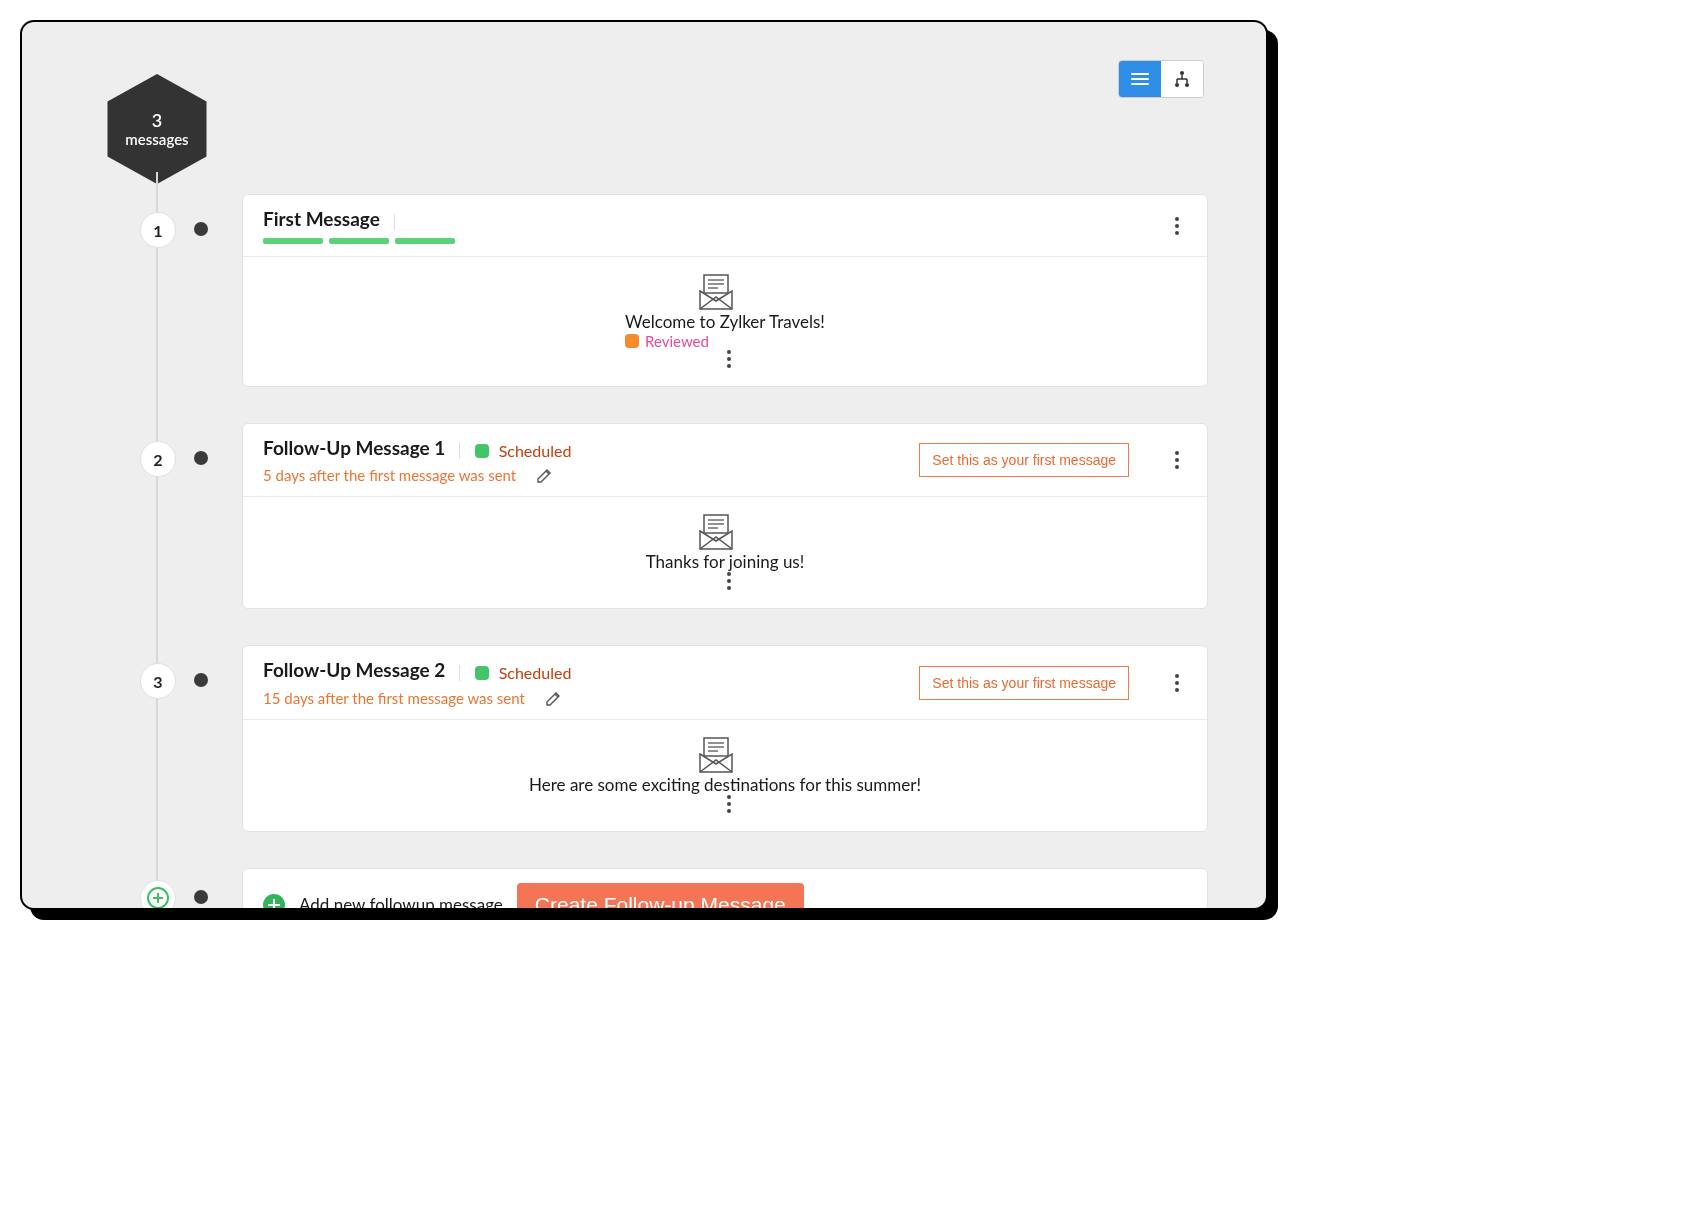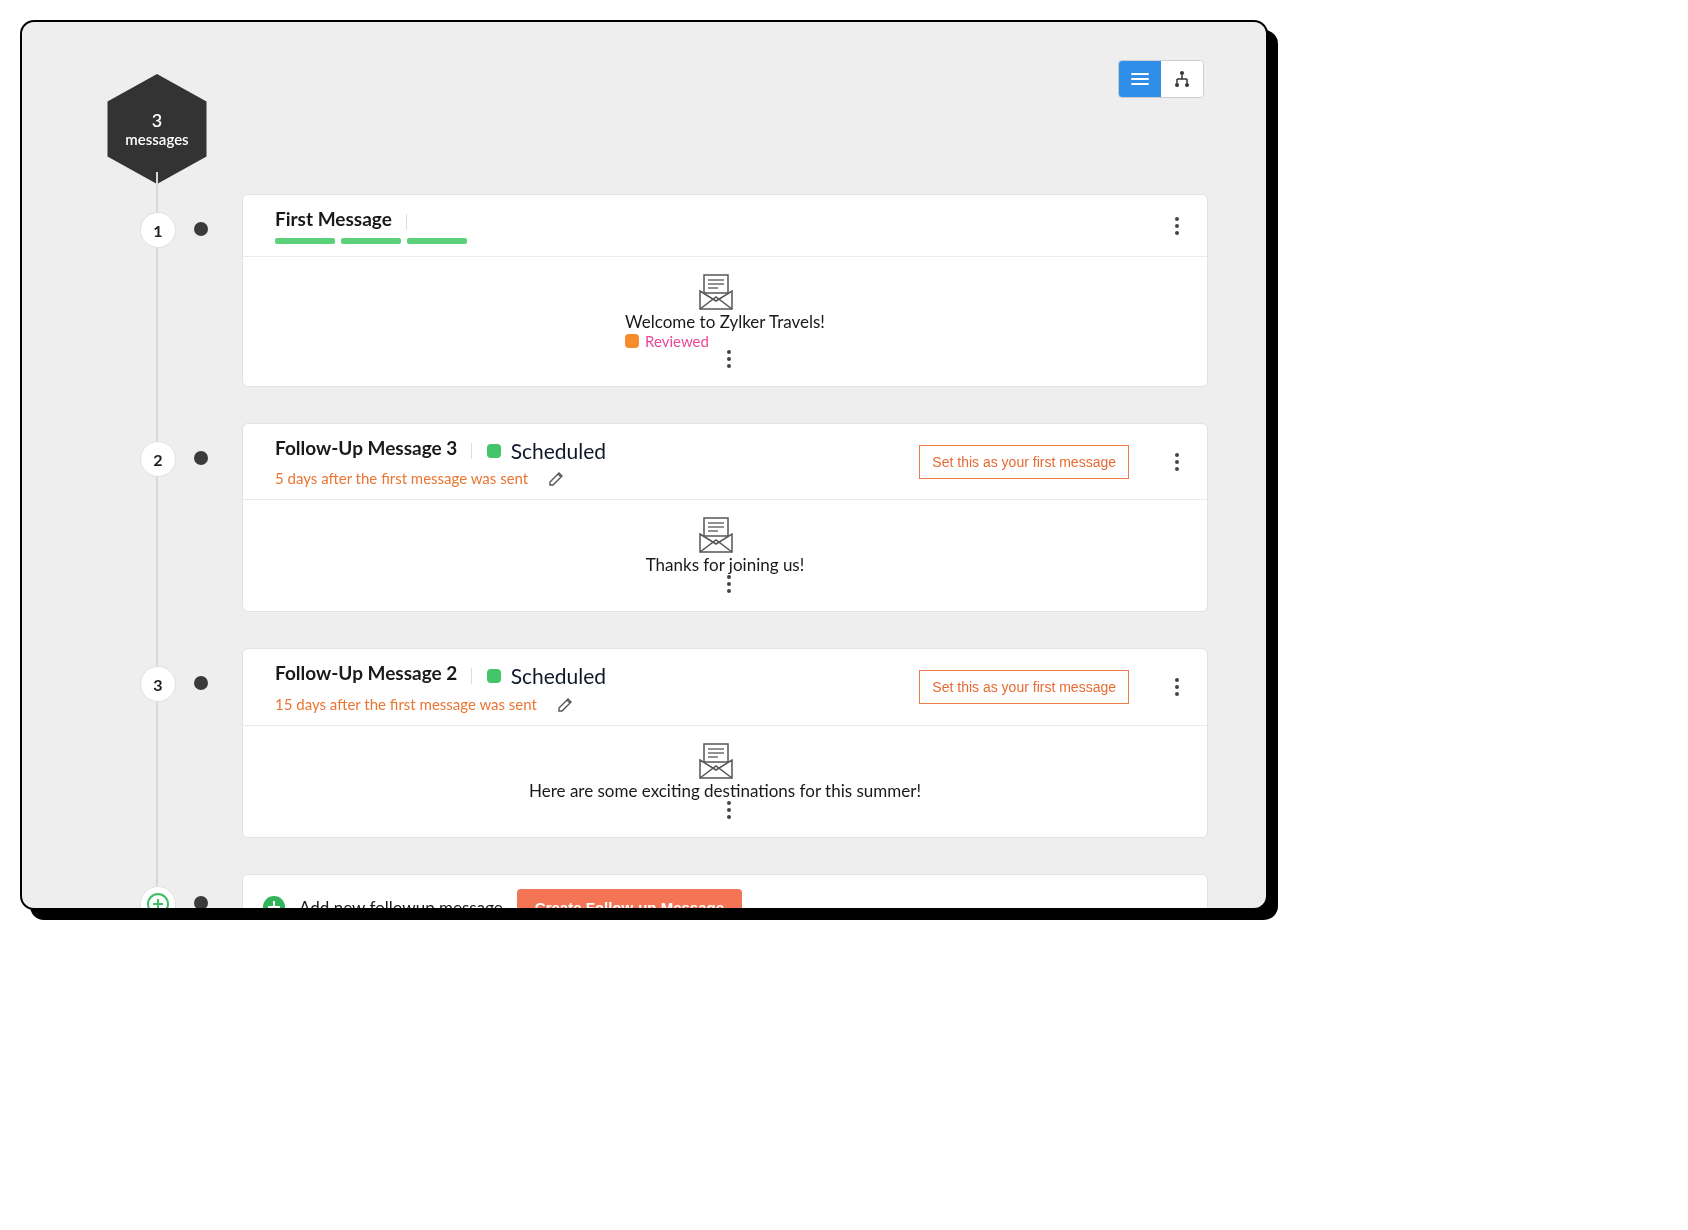--- a/index.html
+++ b/index.html
@@ -123,21 +123,21 @@
     border: 1px solid #e2e2e2;
     border-radius: 6px;
   }
   .card-head {
     padding: 12px 20px 12px 20px;
     border-bottom: 1px solid #eaeaea;
     position: relative;
     display: flex;
     align-items: flex-start;
   }
-  .card-head-main { flex: 1; margin-left: 12px; }
+  .card-head-main { flex: 1; }
   .card-title {
     font-weight: 700;
     font-size: 19px;
     color: #1a1a1a;
     display: inline-block;
   }
   .title-sep {
     display: inline-block;
     width: 1px;
     height: 16px;
@@ -148,22 +148,22 @@
   .status-pill {
     display: inline-block;
     width: 14px;
     height: 14px;
     border-radius: 4px;
     vertical-align: middle;
     margin-right: 6px;
   }
   .status-green { background: #42c469; }
   .status-text {
-    font-size: 21px;
-    color: #0f172a;
+    font-size: 16px;
+    color: #c2410c;
     vertical-align: middle;
   }
   .underline-bars {
     margin-top: 8px;
     display: flex;
     gap: 6px;
   }
   .underline-bars span {
     display: block;
     height: 6px;
@@ -298,23 +298,22 @@
   }
   .plus-solid::before { left:50%; top:5px; bottom:5px; width:2px; transform:translateX(-50%); }
   .plus-solid::after  { top:50%; left:5px; right:5px; height:2px; transform:translateY(-50%); }
   .add-text { font-size: 17px; color: #1a1a1a; }
   .create-btn {
     background: #f37555;
     color: #fff;
     border: none;
     border-radius: 4px;
     padding: 10px 18px;
-    font-size: 15px;
+    font-size: 21px;
     cursor: pointer;
-    font-weight: bold;
   }
 </style>
 </head>
 <body>
 
 <div class="frame">
 
   <div class="view-toggle">
     <div class="vt-btn active">
       <svg width="20" height="16" viewBox="0 0 20 16">
@@ -391,21 +390,21 @@
         </div>
       </div>
     </div>
 
     <div class="row">
       <div class="num-badge">2</div>
       <div class="dot"></div>
       <div class="card">
         <div class="card-head">
           <div class="card-head-main">
-            <span class="card-title">Follow-Up Message 3</span>
+            <span class="card-title">Follow-Up Message 1</span>
             <span class="title-sep"></span>
             <span class="status-pill status-green"></span>
             <span class="status-text">Scheduled</span>
             <div class="schedule-line">
               <span>5 days after the first message was sent</span>
               <svg class="pencil" viewBox="0 0 18 18">
                 <path d="M2 13 L11 4 L14 7 L5 16 L2 16 Z" fill="none" stroke="#555" stroke-width="1.4"></path>
                 <line x1="10" y1="5" x2="13" y2="8" stroke="#555" stroke-width="1.4"></line>
               </svg>
             </div>

